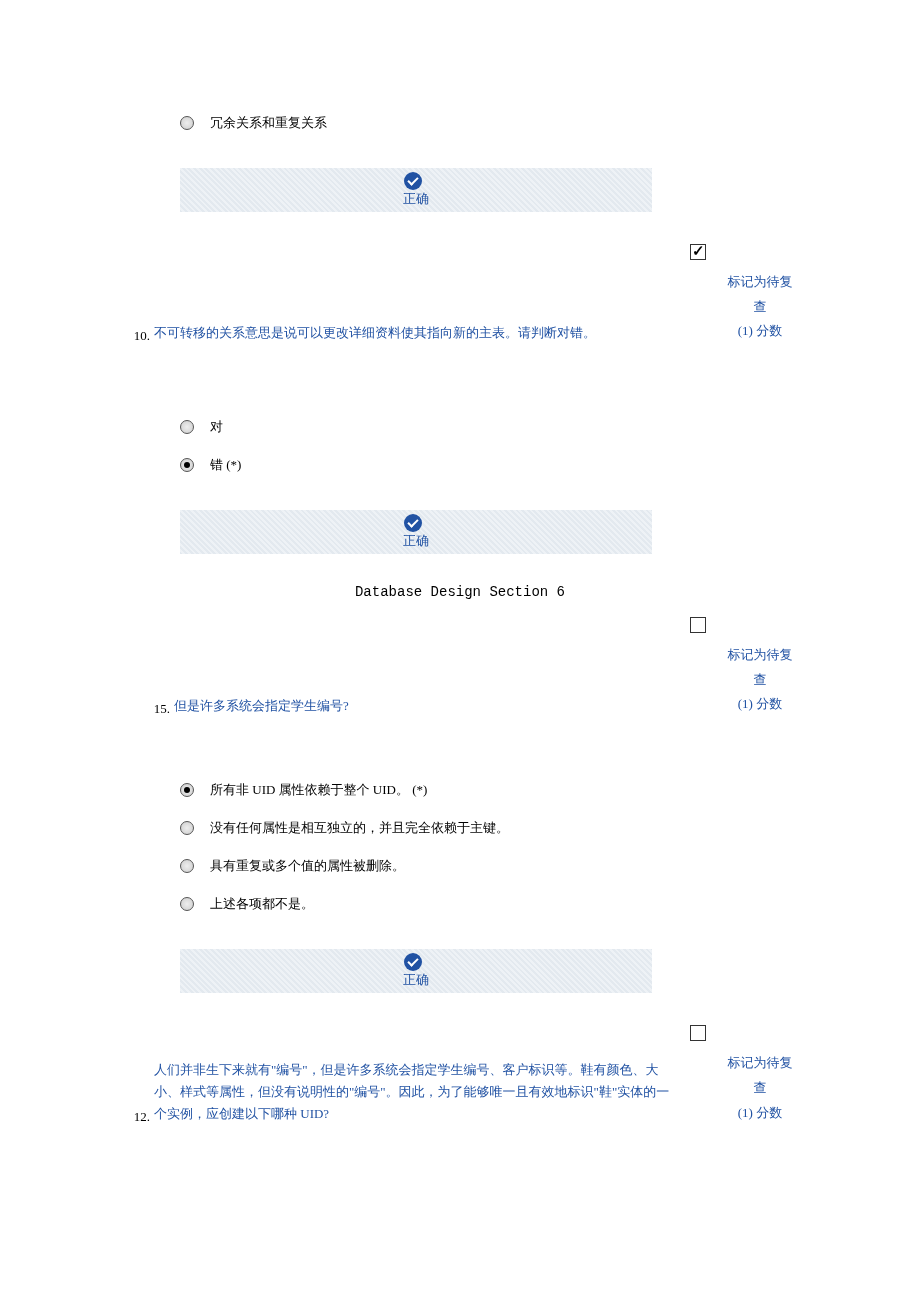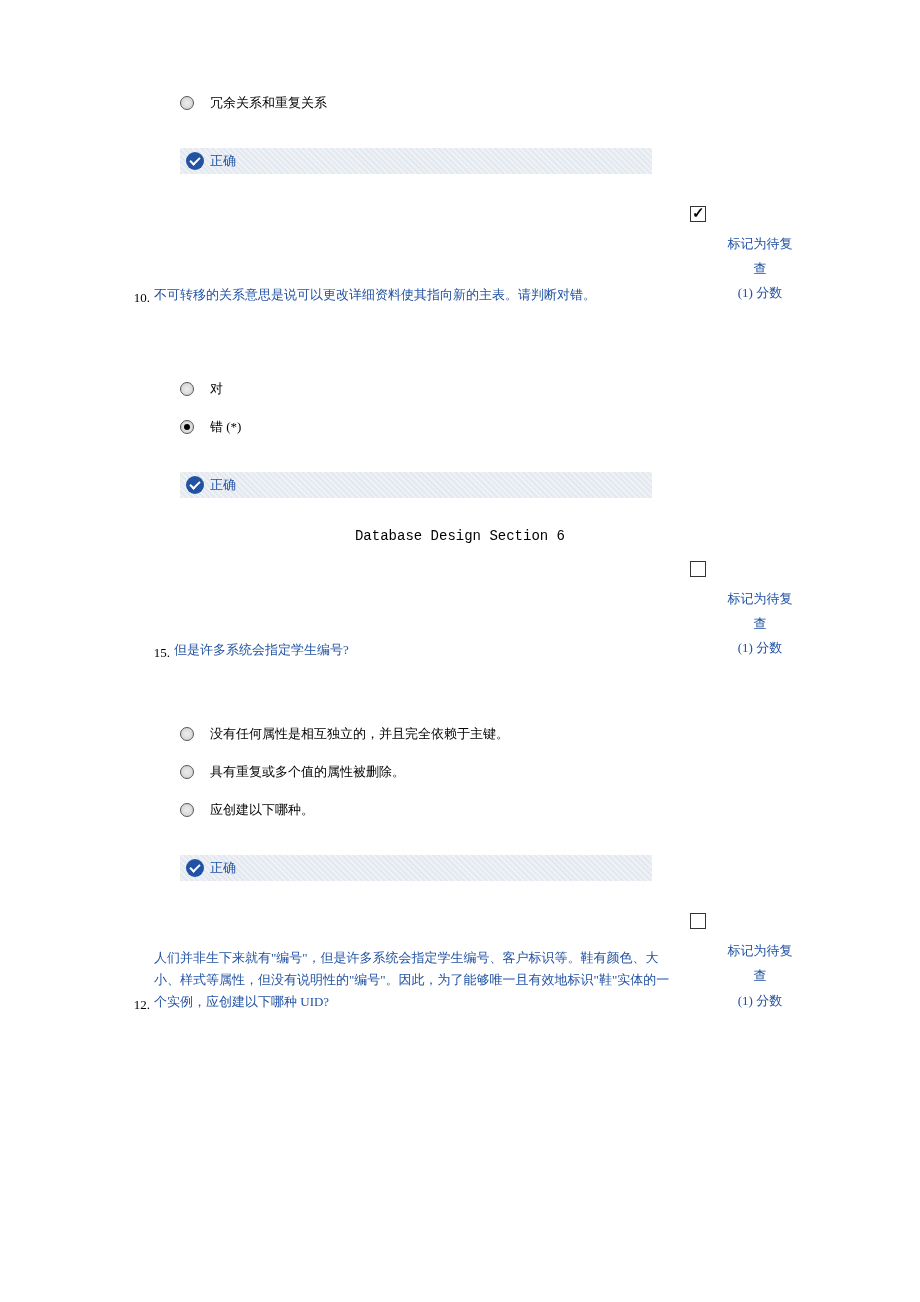--- a/index.html
+++ b/index.html
@@ -5,21 +5,21 @@
   body {
     margin: 0;
     padding: 0;
     font-family: SimSun, "宋体", serif;
     font-size: 13px;
     color: #000;
     background: #fff;
     width: 920px;
   }
   .container {
-    padding: 80px 120px 60px 120px;
+    padding: 100px 120px 60px 120px;
   }
   .option-row {
     display: flex;
     align-items: center;
     margin: 8px 0 8px 60px;
   }
   .radio {
     width: 12px;
     height: 12px;
     border: 1px solid #555;
@@ -45,20 +45,21 @@
     background: repeating-linear-gradient(
       45deg,
       #e3e9ef,
       #e3e9ef 2px,
       #eef2f6 2px,
       #eef2f6 4px
     );
     margin: 30px 0 30px 60px;
     padding: 4px 6px;
     width: 460px;
+    flex-direction: column;
   }
   .check-icon {
     width: 18px;
     height: 18px;
     background: #2152a3;
     border-radius: 50%;
     position: relative;
     margin-right: 6px;
     flex-shrink: 0;
   }
@@ -202,30 +203,34 @@
           <div>查</div>
           <div>(1) 分数</div>
         </div>
       </div>
     </div>
   </div>
 
   <div style="height:30px"></div>
 
   <div class="option-row">
+    <span class="radio selected"></span>
+    <span class="option-text">所有非 UID 属性依赖于整个 UID。 (*)</span>
+  </div>
+  <div class="option-row">
     <span class="radio"></span>
     <span class="option-text">没有任何属性是相互独立的，并且完全依赖于主键。</span>
   </div>
   <div class="option-row">
     <span class="radio"></span>
     <span class="option-text">具有重复或多个值的属性被删除。</span>
   </div>
   <div class="option-row">
     <span class="radio"></span>
-    <span class="option-text">应创建以下哪种。</span>
+    <span class="option-text">上述各项都不是。</span>
   </div>
 
   <div class="correct-bar">
     <span class="check-icon"></span>
     <span class="correct-text">正确</span>
   </div>
 
   <div class="question-row">
     <span class="q-number">12.</span>
     <span class="q-text">人们并非生下来就有"编号"，但是许多系统会指定学生编号、客户标识等。鞋有颜色、大小、样式等属性，但没有说明性的"编号"。因此，为了能够唯一且有效地标识"鞋"实体的一个实例，应创建以下哪种 UID?</span>

